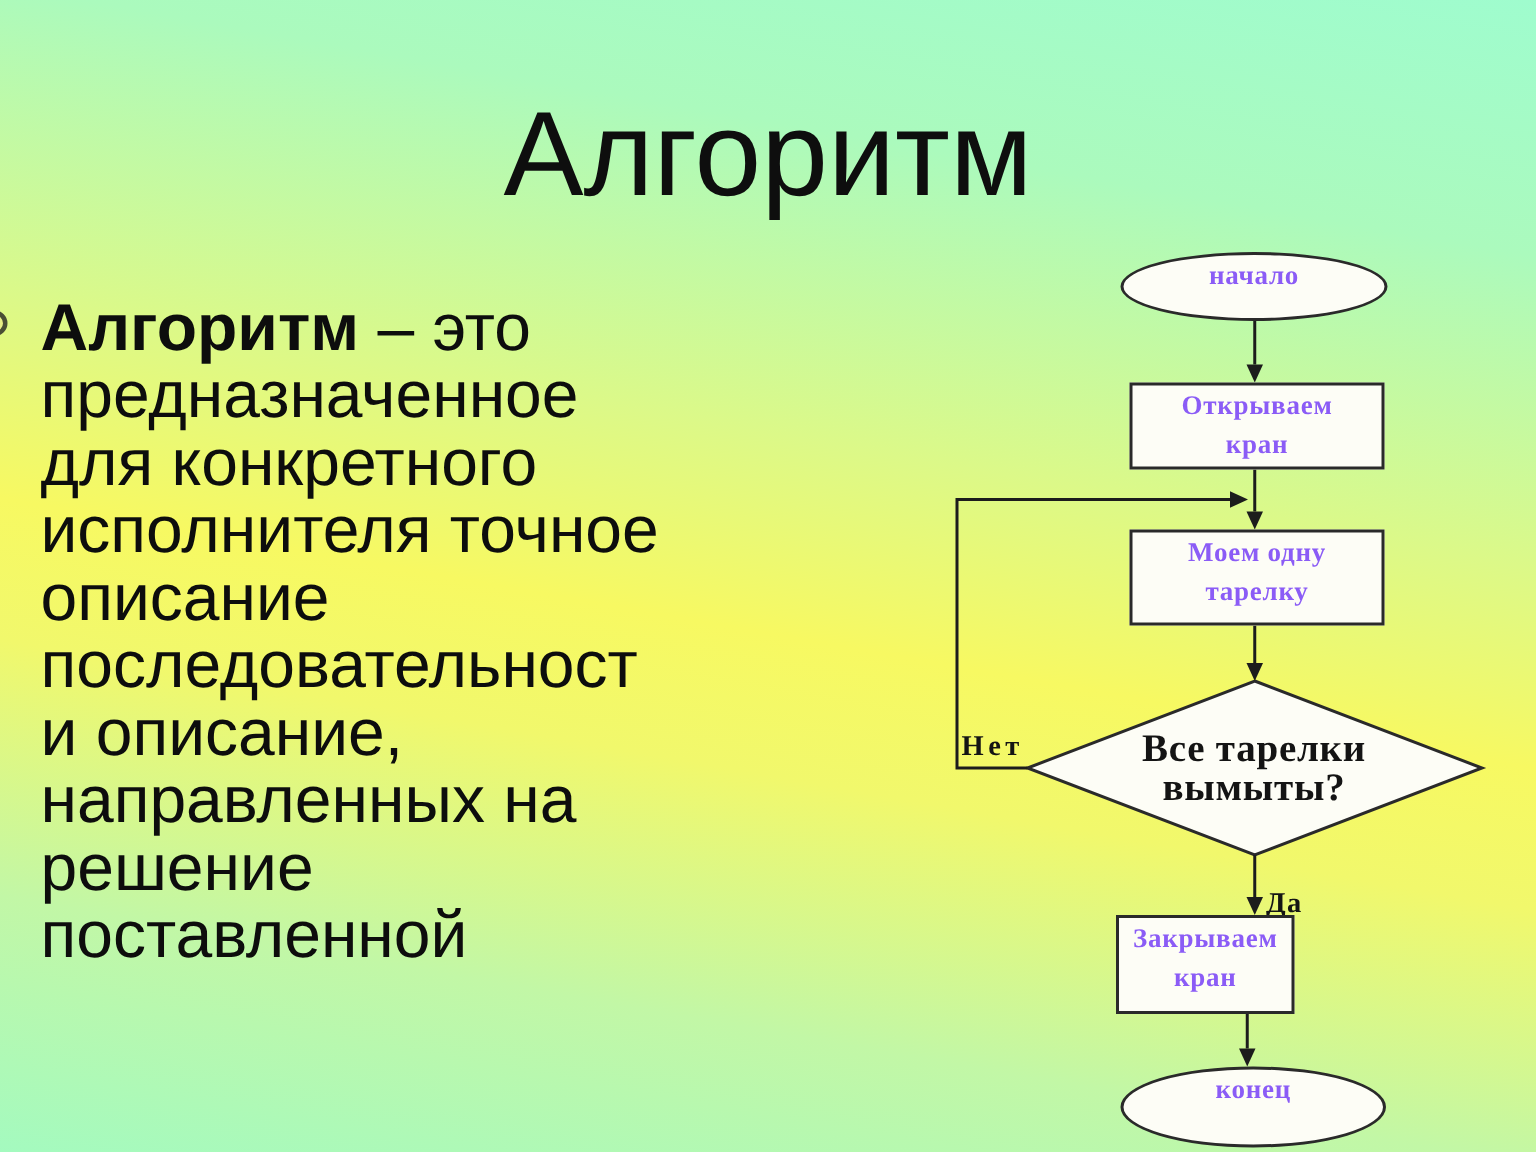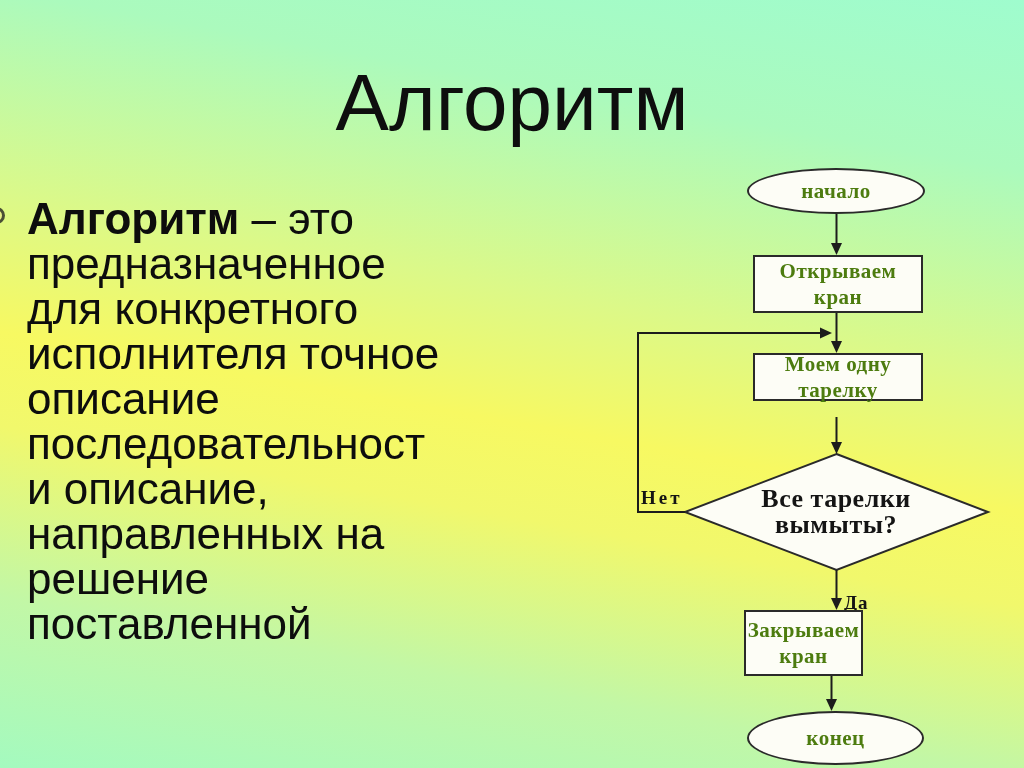--- a/index.html
+++ b/index.html
@@ -70,33 +70,33 @@
   .flowchart svg { position: absolute; left: 0; top: 0; }
 
   .node {
     position: absolute;
     box-sizing: border-box;
     background: #fdfdf6;
     border: 2px solid #2a2a2a;
     display: flex;
     flex-direction: column;
     align-items: center;
-    justify-content: center;
-    font-size: 21px;
+    justify-content: flex-start;
+    font-size: 18px;
     font-weight: 700;
     line-height: 26px;
     text-align: center;
-    color: #4d7c0f;
+    color: #8b5cf6;
     letter-spacing: 0.5px;
   }
   .ellipse { border-radius: 50%; }
 
   .start-node { left: 147px; top: 8px;   width: 178px; height: 46px; }
   .rect1      { left: 153px; top: 95px;  width: 170px; height: 58px; }
-  .rect2      { left: 153px; top: 193px; width: 170px; height: 48px; }
+  .rect2      { left: 153px; top: 193px; width: 170px; height: 64px; }
   .rect3      { left: 144px; top: 450px; width: 119px; height: 66px; }
   .end-node   { left: 147px; top: 551px; width: 177px; height: 54px; }
 
   .diamond-label {
     position: absolute;
     left: 136px; top: 326px; width: 200px;
     font-size: 26px; font-weight: 700; line-height: 26px;
     text-align: center; color: #141414; letter-spacing: 0.5px;
   }
   .nl { display: block; }

